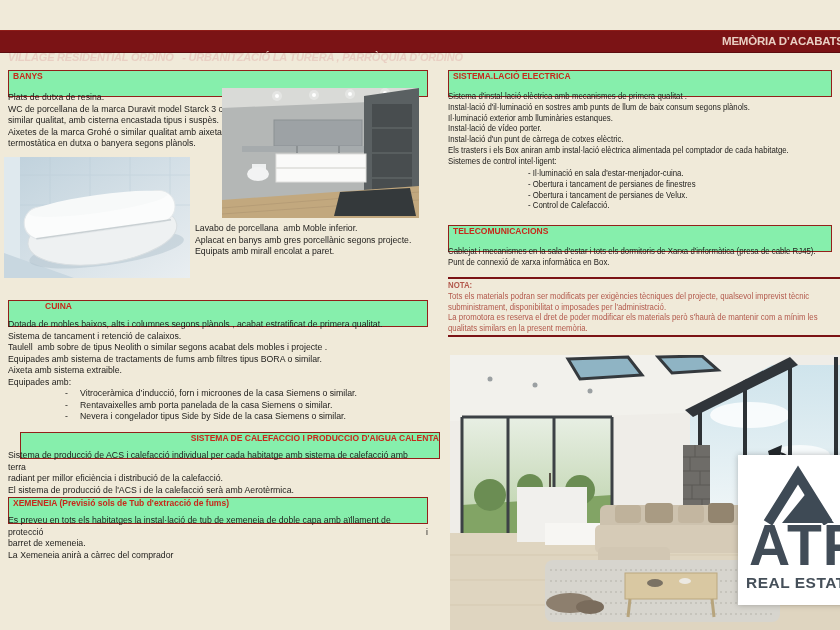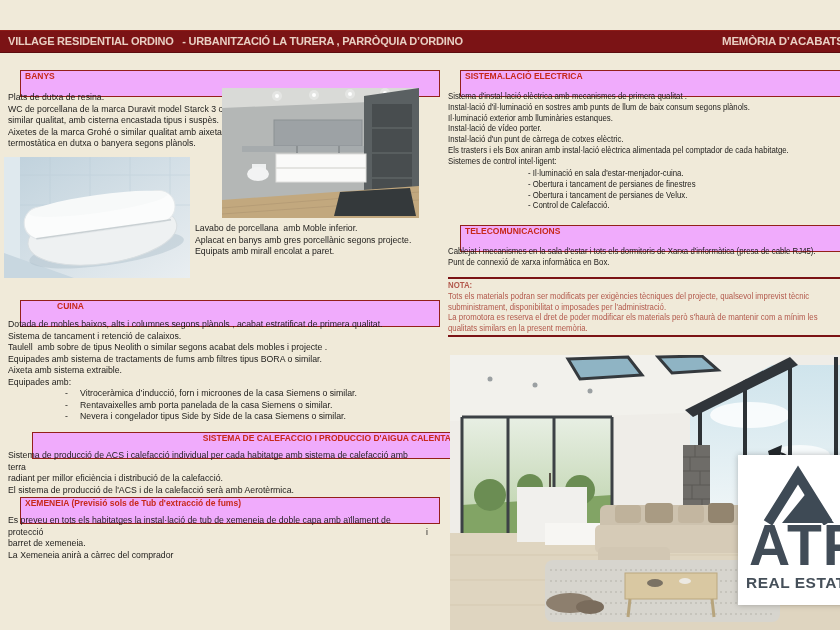--- a/index.html
+++ b/index.html
@@ -4,29 +4,29 @@
 <style>
   html,body{margin:0;padding:0;}
   body{width:840px;height:630px;overflow:hidden;background:#f0ead9;
        font-family:"Liberation Sans","DejaVu Sans",sans-serif;}
   #page{position:relative;width:840px;height:630px;background:#f0ead9;overflow:hidden;}
   .abs{position:absolute;}
 
   
   .topbar{left:0;top:30px;width:840px;height:23px;background:#7b1315;
           border-top:1px solid #8f1d18;border-bottom:1px solid #5c0d0f;box-sizing:border-box;}
-  .topbar .lt{position:absolute;left:8px;top:4px;color:#e9cfc3;font-weight:bold;
-              font-size:11px;letter-spacing:-0.2px;white-space:pre;}
+  .topbar .lt{position:absolute;left:8px;top:20px;color:#e9cfc3;font-weight:bold;
+              font-size:11px;letter-spacing:-0.2px;white-space:pre;font-style:italic;}
   .topbar .rt{position:absolute;left:722px;top:4px;color:#e9cfc3;font-weight:bold;
               font-size:11.5px;letter-spacing:-0.2px;white-space:nowrap;}
 
   
-  .secbar{height:27px;background:#f0abfc;border:1px solid #93201a;box-sizing:border-box;
+  .secbar{height:27px;background:#86efac;border:1px solid #93201a;box-sizing:border-box;
           color:#c7291b;font-size:8.5px;font-weight:bold;line-height:11px;
-          padding-left:4px;white-space:nowrap;overflow:hidden;margin-left:12px;}
+          padding-left:4px;white-space:nowrap;overflow:hidden;}
 
   
   .txt{font-size:9.2px;line-height:11.6px;color:#1d1c1a;transform-origin:0 0;}
   .txt .ln{white-space:pre;}
   .scL{transform:scaleX(0.95);}
   .scR{transform:scaleX(0.84);font-size:9.3px;line-height:10.8px;}
   .jf{width:442px;}
   .jf .ln:first-child{white-space:normal;text-align-last:justify;width:100%;}
   .nota{color:#b2584b;}
   .nota .lbl{font-weight:bold;white-space:pre;}

